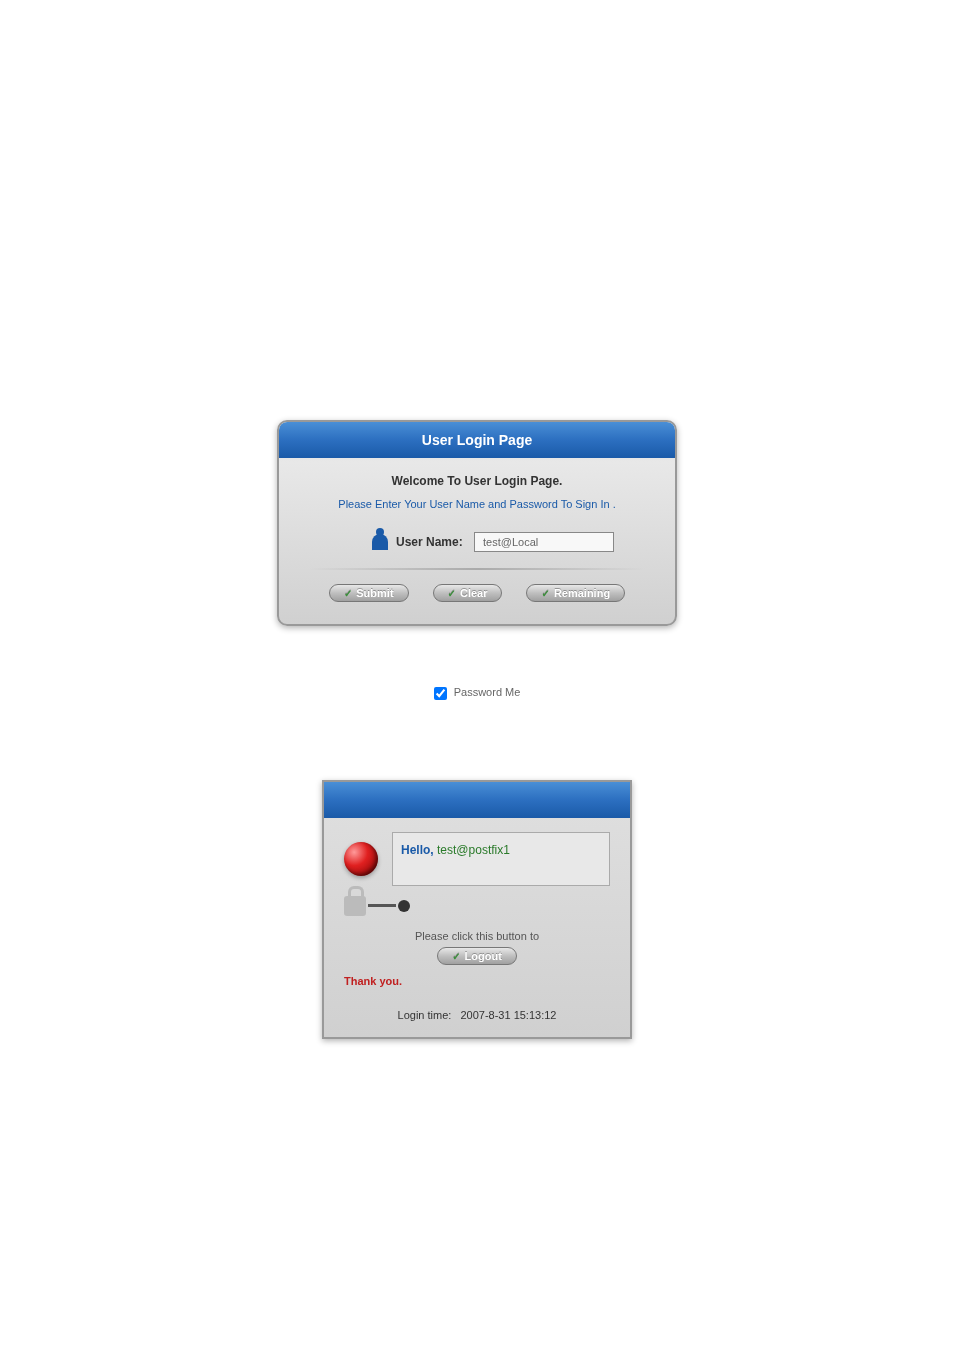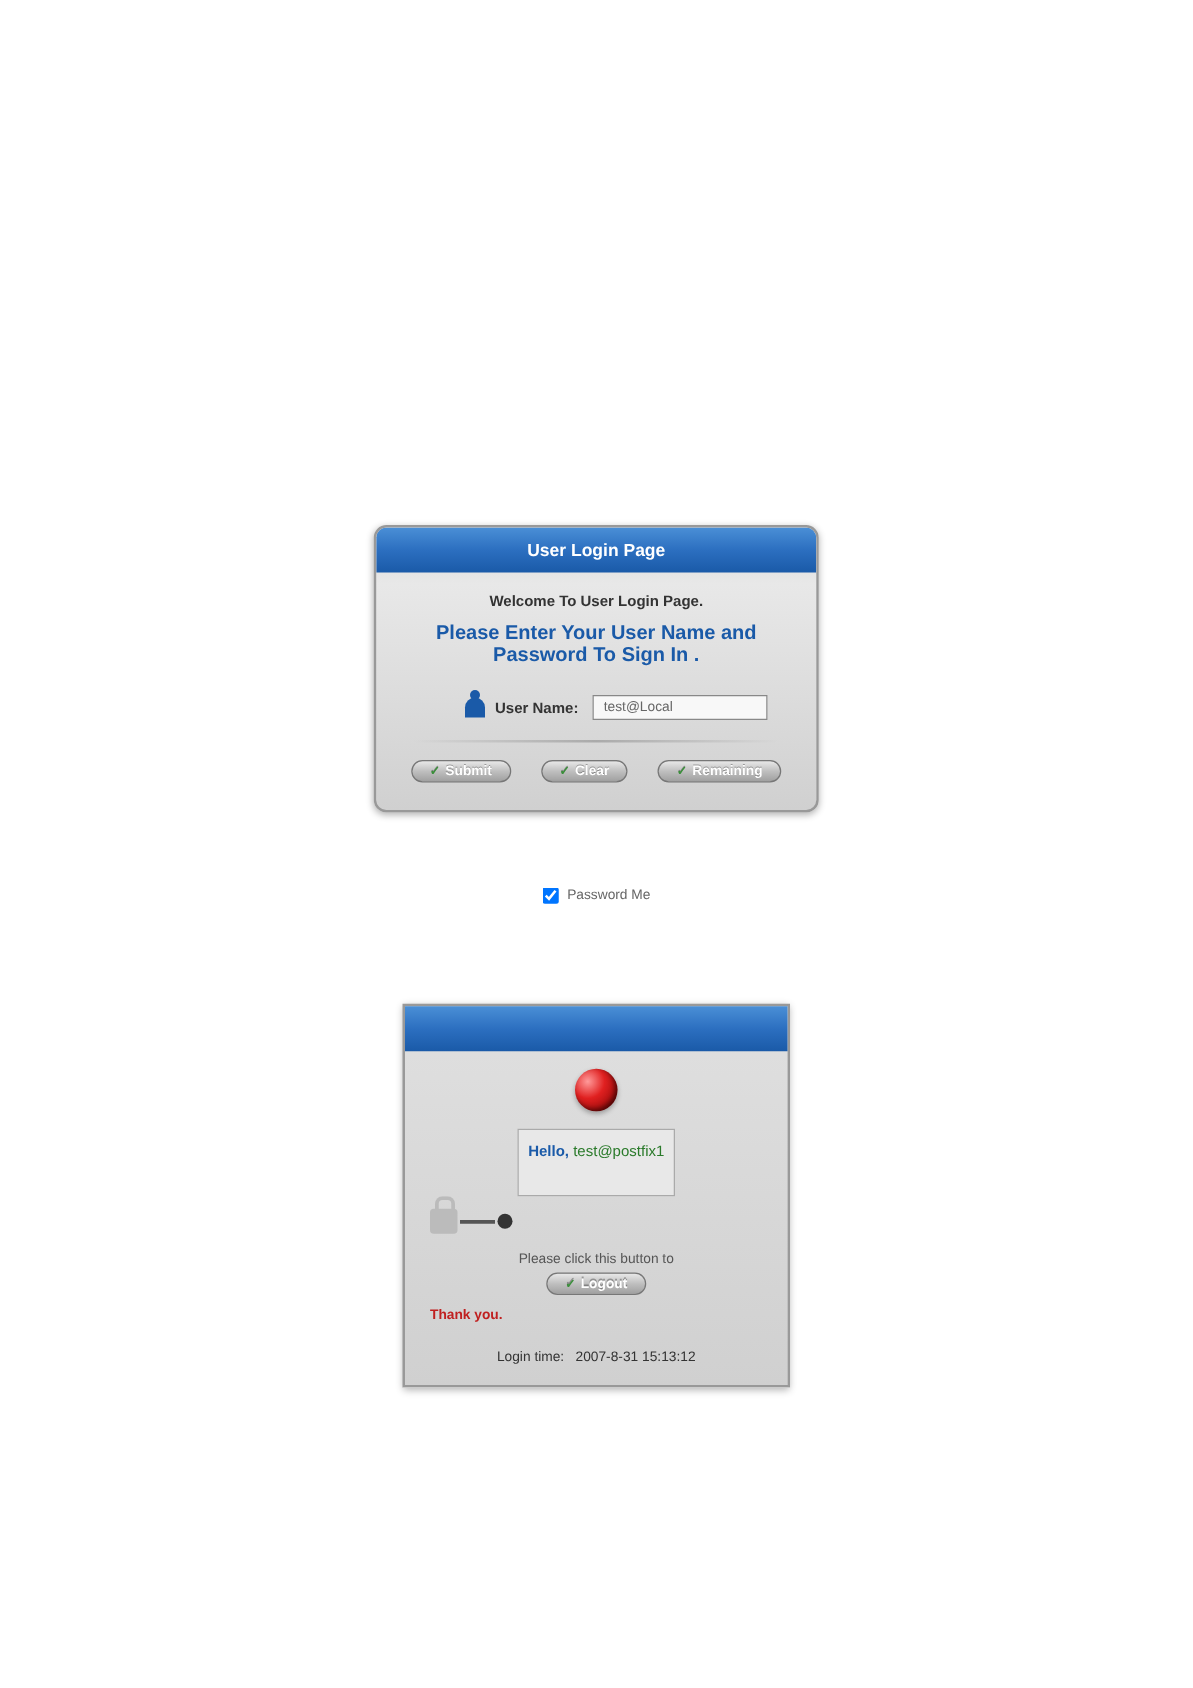--- a/index.html
+++ b/index.html
@@ -2,21 +2,21 @@
 <html><head>
   <meta charset="utf-8">
   <style>
     * { box-sizing: border-box; margin: 0; padding: 0; }
     body {
       font-family: Arial, sans-serif;
       background: #fff;
       padding: 40px 20px;
     }
     .login-panel {
-      width: 356px;
+      width: 400px;
       margin: 380px auto 60px;
       border: 2px solid #999;
       border-radius: 10px;
       overflow: hidden;
       background: linear-gradient(to bottom, #d8d8d8 0%, #e8e8e8 20%, #d0d0d0 100%);
       box-shadow: 0 2px 6px rgba(0,0,0,0.3);
     }
     .login-header {
       background: linear-gradient(to bottom, #4a8fd6 0%, #2c6fc0 50%, #1a5aa8 100%);
       color: #fff;
@@ -32,22 +32,22 @@
     }
     .welcome {
       text-align: center;
       font-size: 12px;
       font-weight: bold;
       color: #333;
       margin-bottom: 10px;
     }
     .instruction {
       text-align: center;
-      font-size: 16px;
-      font-weight: bold;
+      font-size: 11px;
+      font-weight: normal;
       color: #1a5aa8;
       margin-bottom: 22px;
     }
     .field-row {
       display: flex;
       align-items: center;
       margin-bottom: 16px;
       margin-left: 30px;
       justify-content: center;
     }
@@ -152,21 +152,20 @@
       background: linear-gradient(to bottom, #4a8fd6 0%, #2c6fc0 50%, #1a5aa8 100%);
     }
     .logout-body {
       padding: 14px 20px 16px;
     }
     .greeting-row {
       display: flex;
       align-items: center;
       gap: 14px;
       margin-bottom: 10px;
-      flex-direction: column;
     }
     .red-ball {
       width: 34px; height: 34px;
       border-radius: 50%;
       background: radial-gradient(circle at 30% 30%, #ff9a9a 0%, #e02020 40%, #7a0000 100%);
       box-shadow: inset -2px -2px 4px rgba(0,0,0,0.5), 0 2px 4px rgba(0,0,0,0.3);
     }
     .greeting-box {
       flex: 1;
       border: 1px solid #aaa;

